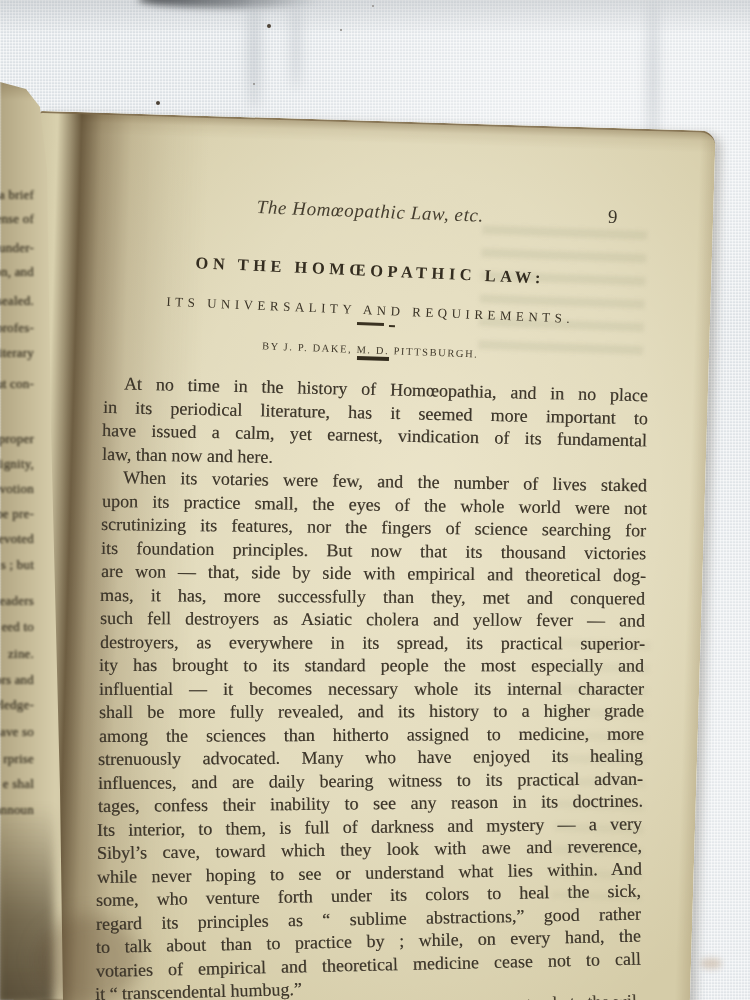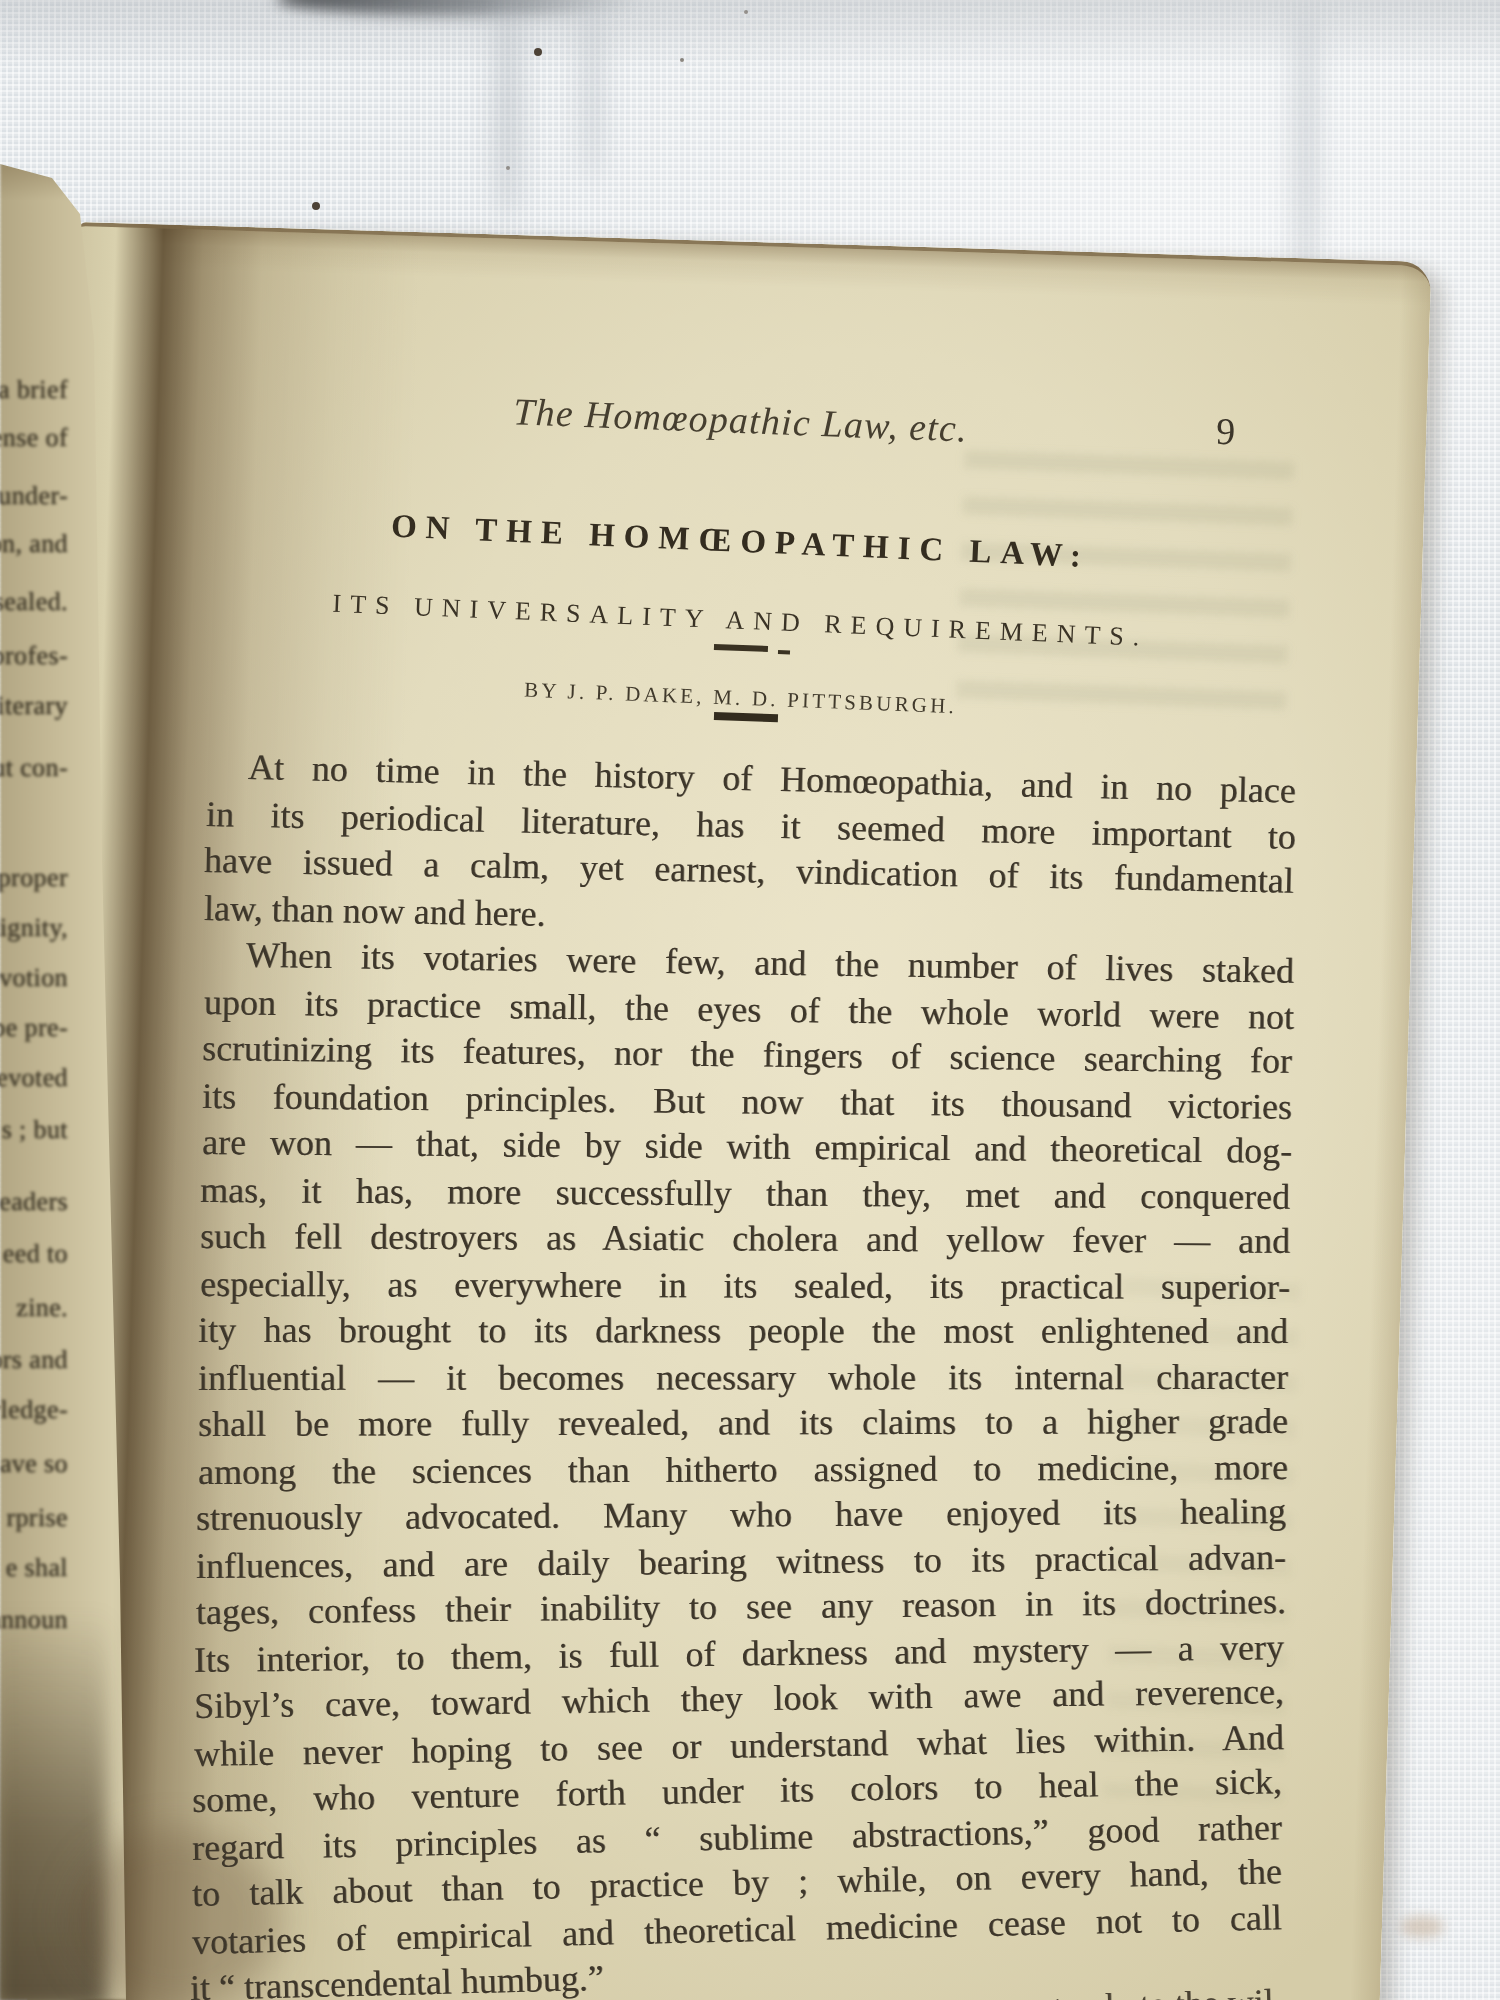--- a/index.html
+++ b/index.html
@@ -139,24 +139,24 @@
       <div class="bline" style="top: 395.5px; left: 102.7px; transform: rotate(1.196deg);">in its periodical literature, has it seemed more important to</div>
       <div class="bline" style="top: 419px; left: 102.4px; transform: rotate(1.092deg);">have issued a calm, yet earnest, vindication of its fundamental</div>
       <div class="bline end" style="top: 442.5px; left: 102.1px; transform: rotate(0.988deg);">law, than now and here.</div>
       <div class="bline first" style="top: 466px; left: 101.8px; transform: rotate(0.884deg);">When its votaries were few, and the number of lives staked</div>
       <div class="bline" style="top: 489.5px; left: 101.5px; transform: rotate(0.78deg);">upon its practice small, the eyes of the whole world were not</div>
       <div class="bline" style="top: 513px; left: 101.2px; transform: rotate(0.676deg);">scrutinizing its features, nor the fingers of science searching for</div>
       <div class="bline" style="top: 536.5px; left: 100.9px; transform: rotate(0.572deg);">its foundation principles.  But now that its thousand victories</div>
       <div class="bline" style="top: 560px; left: 100.6px; transform: rotate(0.468deg);">are won — that, side by side with empirical and theoretical dog-</div>
       <div class="bline" style="top: 583.5px; left: 100.3px; transform: rotate(0.364deg);">mas, it has, more successfully than they, met and conquered</div>
       <div class="bline" style="top: 607px; left: 100px; transform: rotate(0.26deg);">such fell destroyers as Asiatic cholera and yellow fever — and</div>
-      <div class="bline" style="top: 630.5px; left: 99.7px; transform: rotate(0.156deg);">especially, as everywhere in its sealed, its practical superior-</div>
-      <div class="bline" style="top: 654px; left: 99.4px; transform: rotate(0.052deg);">ity has brought to its darkness people the most enlightened and</div>
+      <div class="bline" style="top: 630.5px; left: 99.7px; transform: rotate(0.156deg);">destroyers, as everywhere in its spread, its practical superior-</div>
+      <div class="bline" style="top: 654px; left: 99.4px; transform: rotate(0.052deg);">ity has brought to its standard people the most especially and</div>
       <div class="bline" style="top: 677.5px; left: 99.1px; transform: rotate(-0.0519999deg);">influential — it becomes necessary whole its internal character</div>
-      <div class="bline" style="top: 701px; left: 98.8px; transform: rotate(-0.156deg);">shall be more fully revealed, and its claims to a higher grade</div>
+      <div class="bline" style="top: 701px; left: 98.8px; transform: rotate(-0.156deg);">shall be more fully revealed, and its history to a higher grade</div>
       <div class="bline" style="top: 724.5px; left: 98.5px; transform: rotate(-0.26deg);">among the sciences than hitherto assigned to medicine, more</div>
       <div class="bline" style="top: 748px; left: 98.2px; transform: rotate(-0.364deg);">strenuously advocated.  Many who have enjoyed its healing</div>
       <div class="bline" style="top: 771.5px; left: 97.9px; transform: rotate(-0.468deg);">influences, and are daily bearing witness to its practical advan-</div>
       <div class="bline" style="top: 795px; left: 97.6px; transform: rotate(-0.572deg);">tages, confess their inability to see any reason in its doctrines.</div>
       <div class="bline" style="top: 818.5px; left: 97.3px; transform: rotate(-0.676deg);">Its interior, to them, is full of darkness and mystery — a very</div>
       <div class="bline" style="top: 842px; left: 97px; transform: rotate(-0.78deg);">Sibyl’s cave, toward which they look with awe and reverence,</div>
       <div class="bline" style="top: 865.5px; left: 96.7px; transform: rotate(-0.884deg);">while never hoping to see or understand what lies within.  And</div>
       <div class="bline" style="top: 889px; left: 96.4px; transform: rotate(-0.988deg);">some, who venture forth under its colors to heal the sick,</div>
       <div class="bline" style="top: 912.5px; left: 96.1px; transform: rotate(-1.092deg);">regard its principles as “ sublime abstractions,” good rather</div>
       <div class="bline" style="top: 936px; left: 95.8px; transform: rotate(-1.196deg);">to talk about than to practice by ; while, on every hand, the</div>

